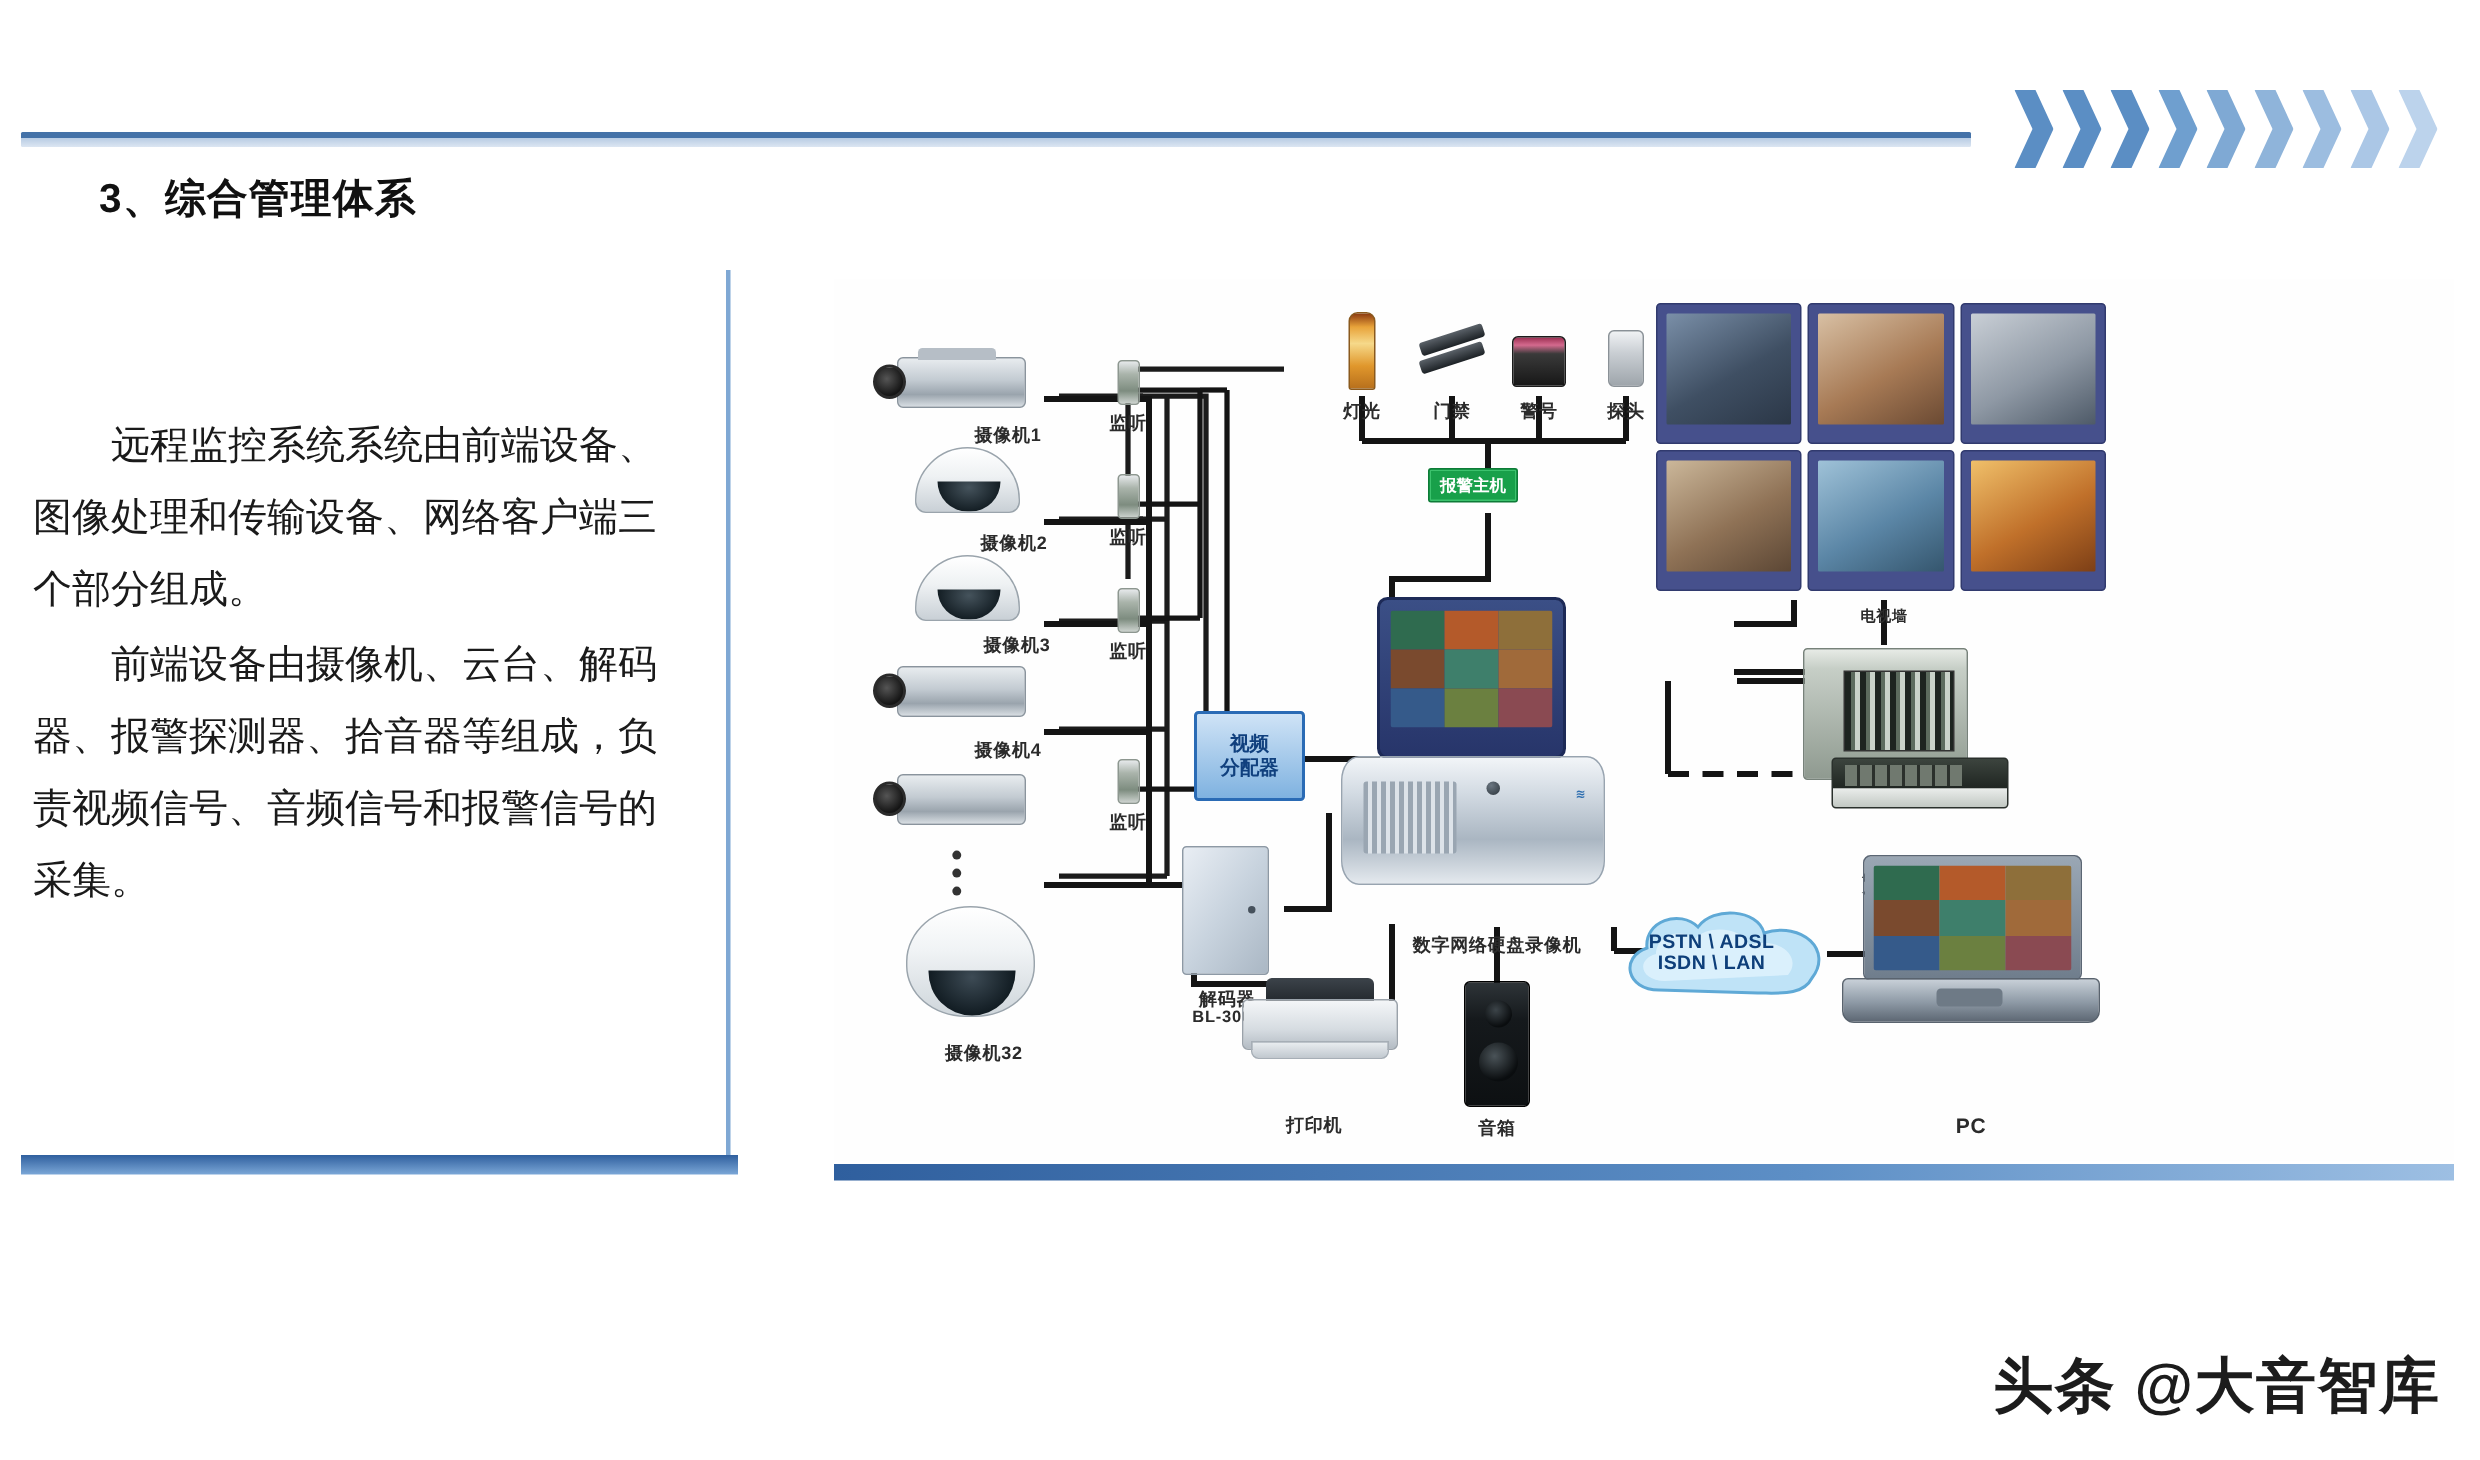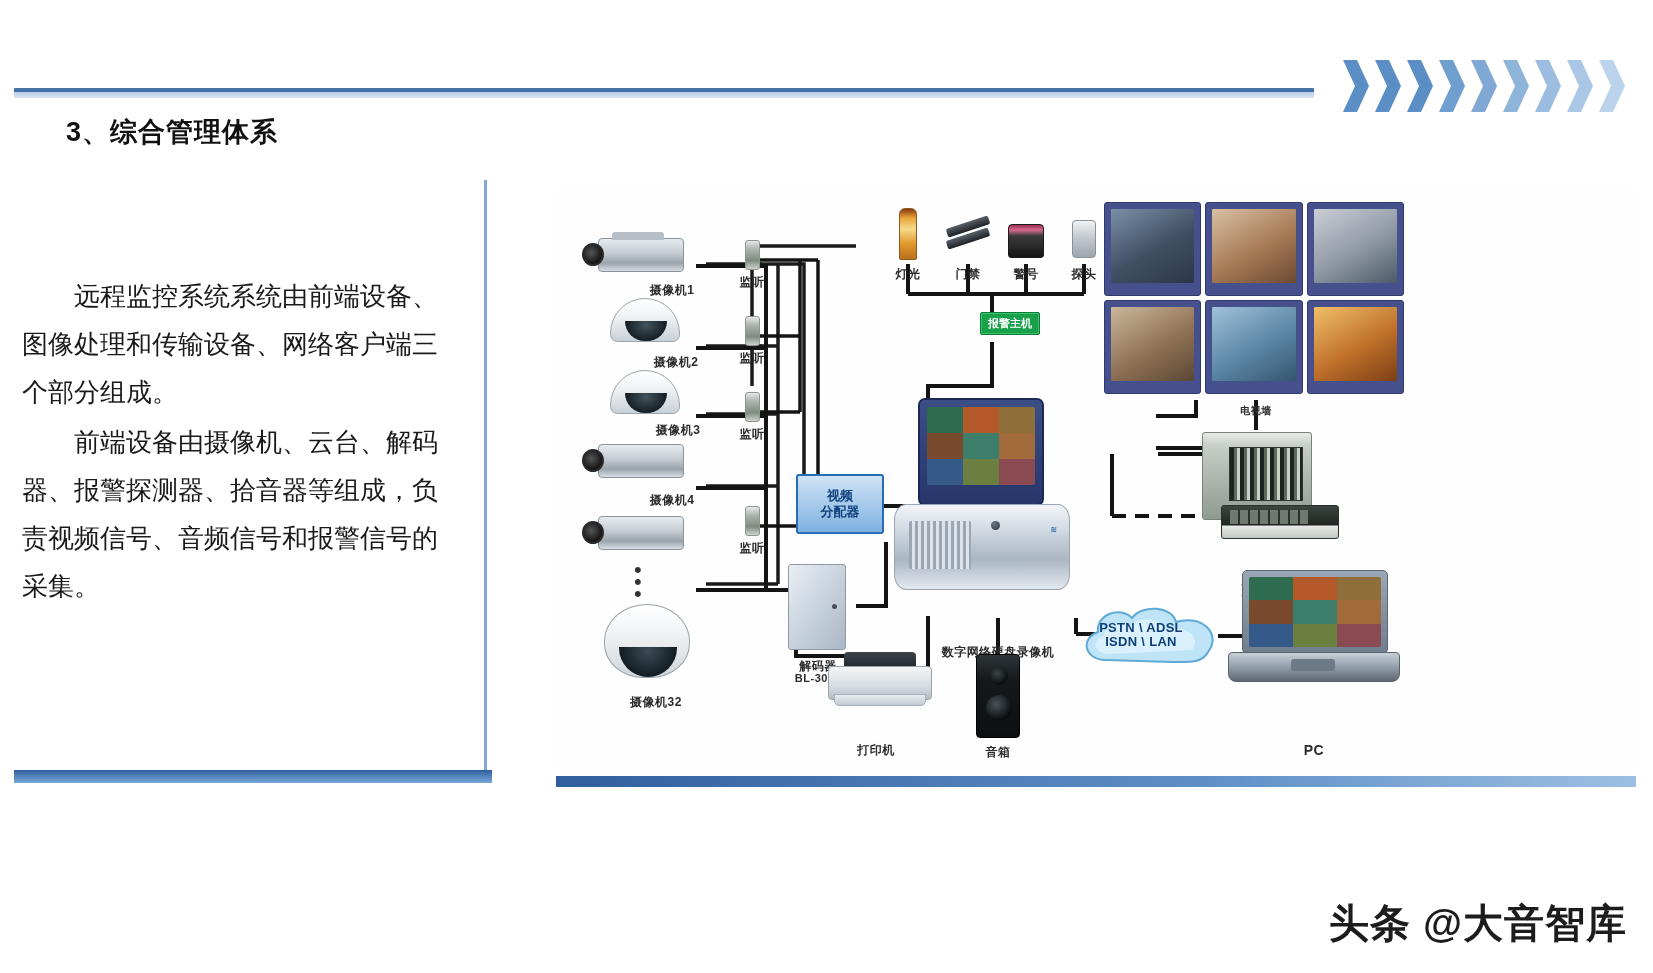--- a/index.html
+++ b/index.html
@@ -144,21 +144,21 @@
   }
 
   .alarmbox {
     padding:3px 7px; background:#18a04a;
     border:1px solid #0d7b37; border-radius:2px;
     color:#fff; font-size:11px; font-weight:bold; white-space:nowrap;
     box-shadow:inset 0 0 0 1px #3cc26d;
   }
 
   .videodist {
-    width:88px; height:60px; border-radius:3px;
+    width:74px; height:60px; border-radius:3px;
     background:linear-gradient(to bottom,#cfe3f6,#7fb2e0);
     border:2px solid #2a6bb5;
     color:#10407e; font-size:13px; font-weight:bold;
     display:flex; flex-direction:column; align-items:center; justify-content:center;
     line-height:16px;
   }
 
   .decoder {
     width:58px; height:86px; border-radius:3px;
     background:linear-gradient(125deg,#e9eef4 0%,#c8d3de 50%,#aab7c4 100%);
@@ -566,21 +566,21 @@
     <div class="dev" style="left:452px; top:38px;">
       <div class="siren"></div>
     </div>
     <div class="dlabel c" style="left:470px; top:80px;">警号</div>
 
     <div class="dev" style="left:516px; top:34px;">
       <div class="probe"></div>
     </div>
     <div class="dlabel c" style="left:528px; top:80px;">探头</div>
 
-    <div class="dev" style="left:396px; top:126px;margin-left:28px;">
+    <div class="dev" style="left:396px; top:126px;">
       <div class="alarmbox">报警主机</div>
     </div>
 
     <div class="dev" style="left:240px; top:288px;">
       <div class="videodist">
         <span>视频</span>
         <span>分配器</span>
       </div>
     </div>
 
@@ -603,21 +603,21 @@
           <i style="background:#6b8040"></i>
           <i style="background:#8a4a52"></i>
         </div>
       </div>
       <div class="dvr-body">
         <div class="dvr-vent"></div>
         <div class="dvr-knob"></div>
         <div class="dvr-logo">≋</div>
       </div>
     </div>
-    <div class="dlabel c" style="left:442px; top:436px;margin-top:22px;">数字网络硬盘录像机</div>
+    <div class="dlabel c" style="left:442px; top:436px;">数字网络硬盘录像机</div>
 
     <div class="dev" style="left:548px; top:16px;">
       <div class="tvwall">
         <div class="tvcell">
             <i style="background:linear-gradient(150deg,#7a8fa8,#3f4f63 55%,#2b3747)"></i>
           </div>
         <div class="tvcell">
             <i style="background:linear-gradient(150deg,#d8c0a4,#a77a55 55%,#6b4a33)"></i>
           </div>
         <div class="tvcell">

